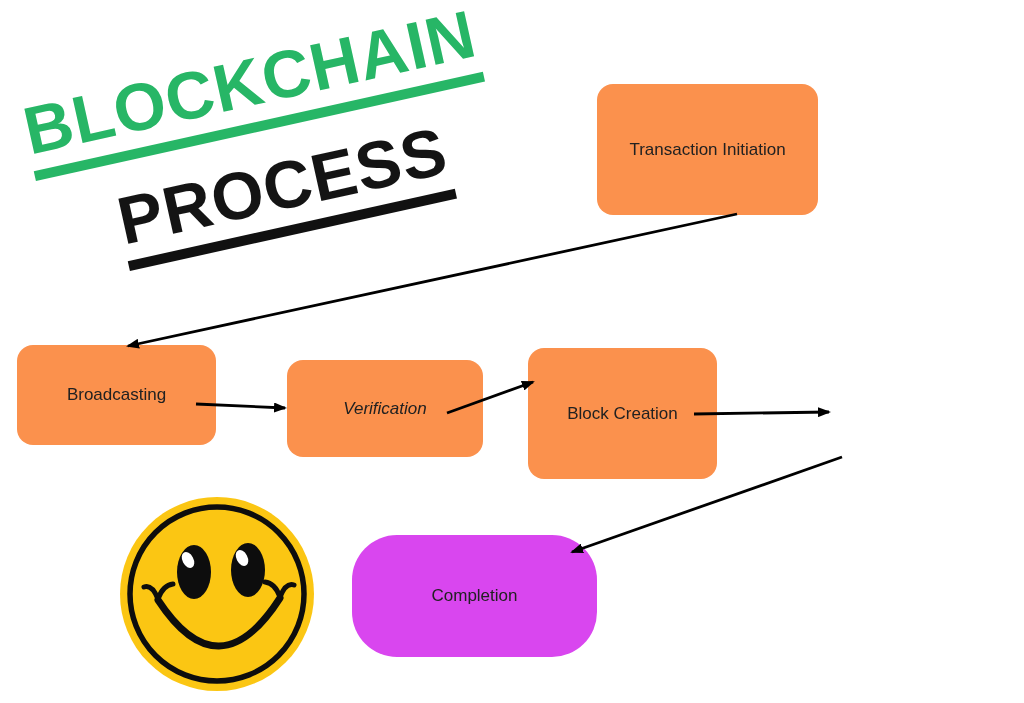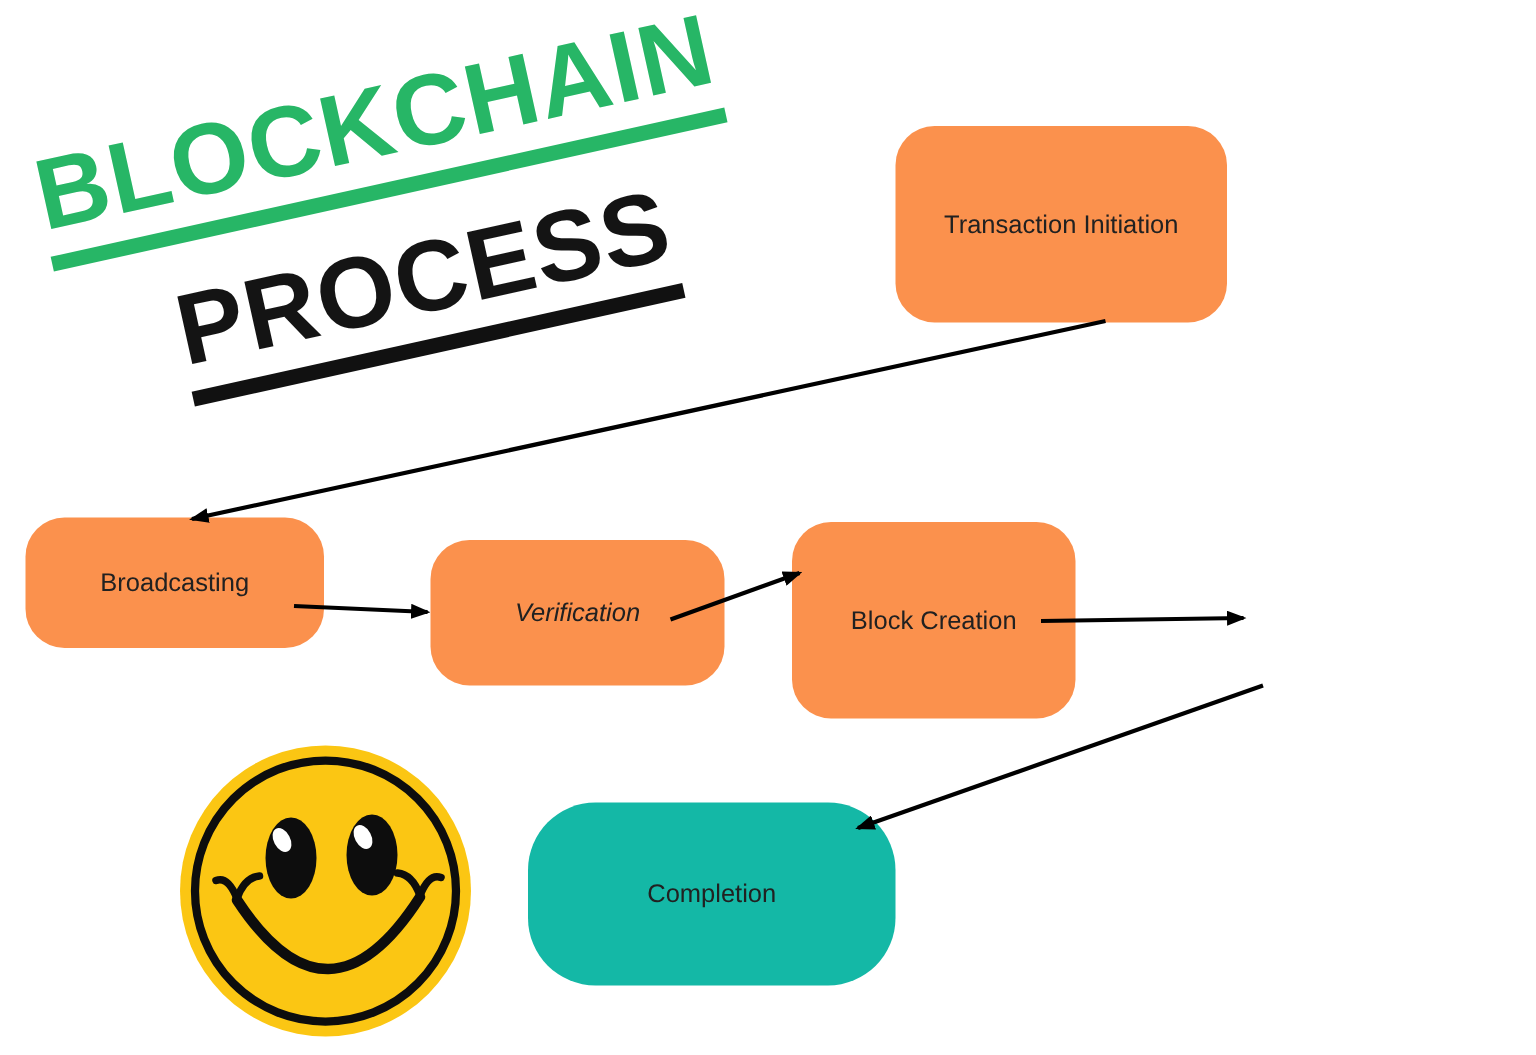--- a/index.html
+++ b/index.html
@@ -37,27 +37,27 @@
 
   
   .node{
     position:absolute;
     display:flex;
     align-items:center;
     justify-content:center;
     text-align:center;
     font-size:17px;
     color:#212121;
-    border-radius:26px;
+    border-radius:16px;
   }
   .node.orange{background:#fb914d;}
-  .node.green{background:#14b8a6;border-radius:45px;}
+  .node.green{background:#d946ef;border-radius:45px;}
 
   .node-transaction{left:597px; top:84px;  width:221px; height:131px;}
-  .node-broadcasting{left:17px;  top:345px; width:199px; height:87px;}
+  .node-broadcasting{left:17px;  top:345px; width:199px; height:100px;}
   .node-verification{left:287px; top:360px; width:196px; height:97px;font-style:italic;}
   .node-blockcreation{left:528px;top:348px; width:189px; height:131px;}
   .node-chainaddition{left:812px;top:348px; width:195px; height:127px;}
   .node-completion{left:352px;  top:535px; width:245px; height:122px;}
 
   
   .arrows{
     position:absolute;
     left:0;top:0;
     width:1024px;height:703px;

